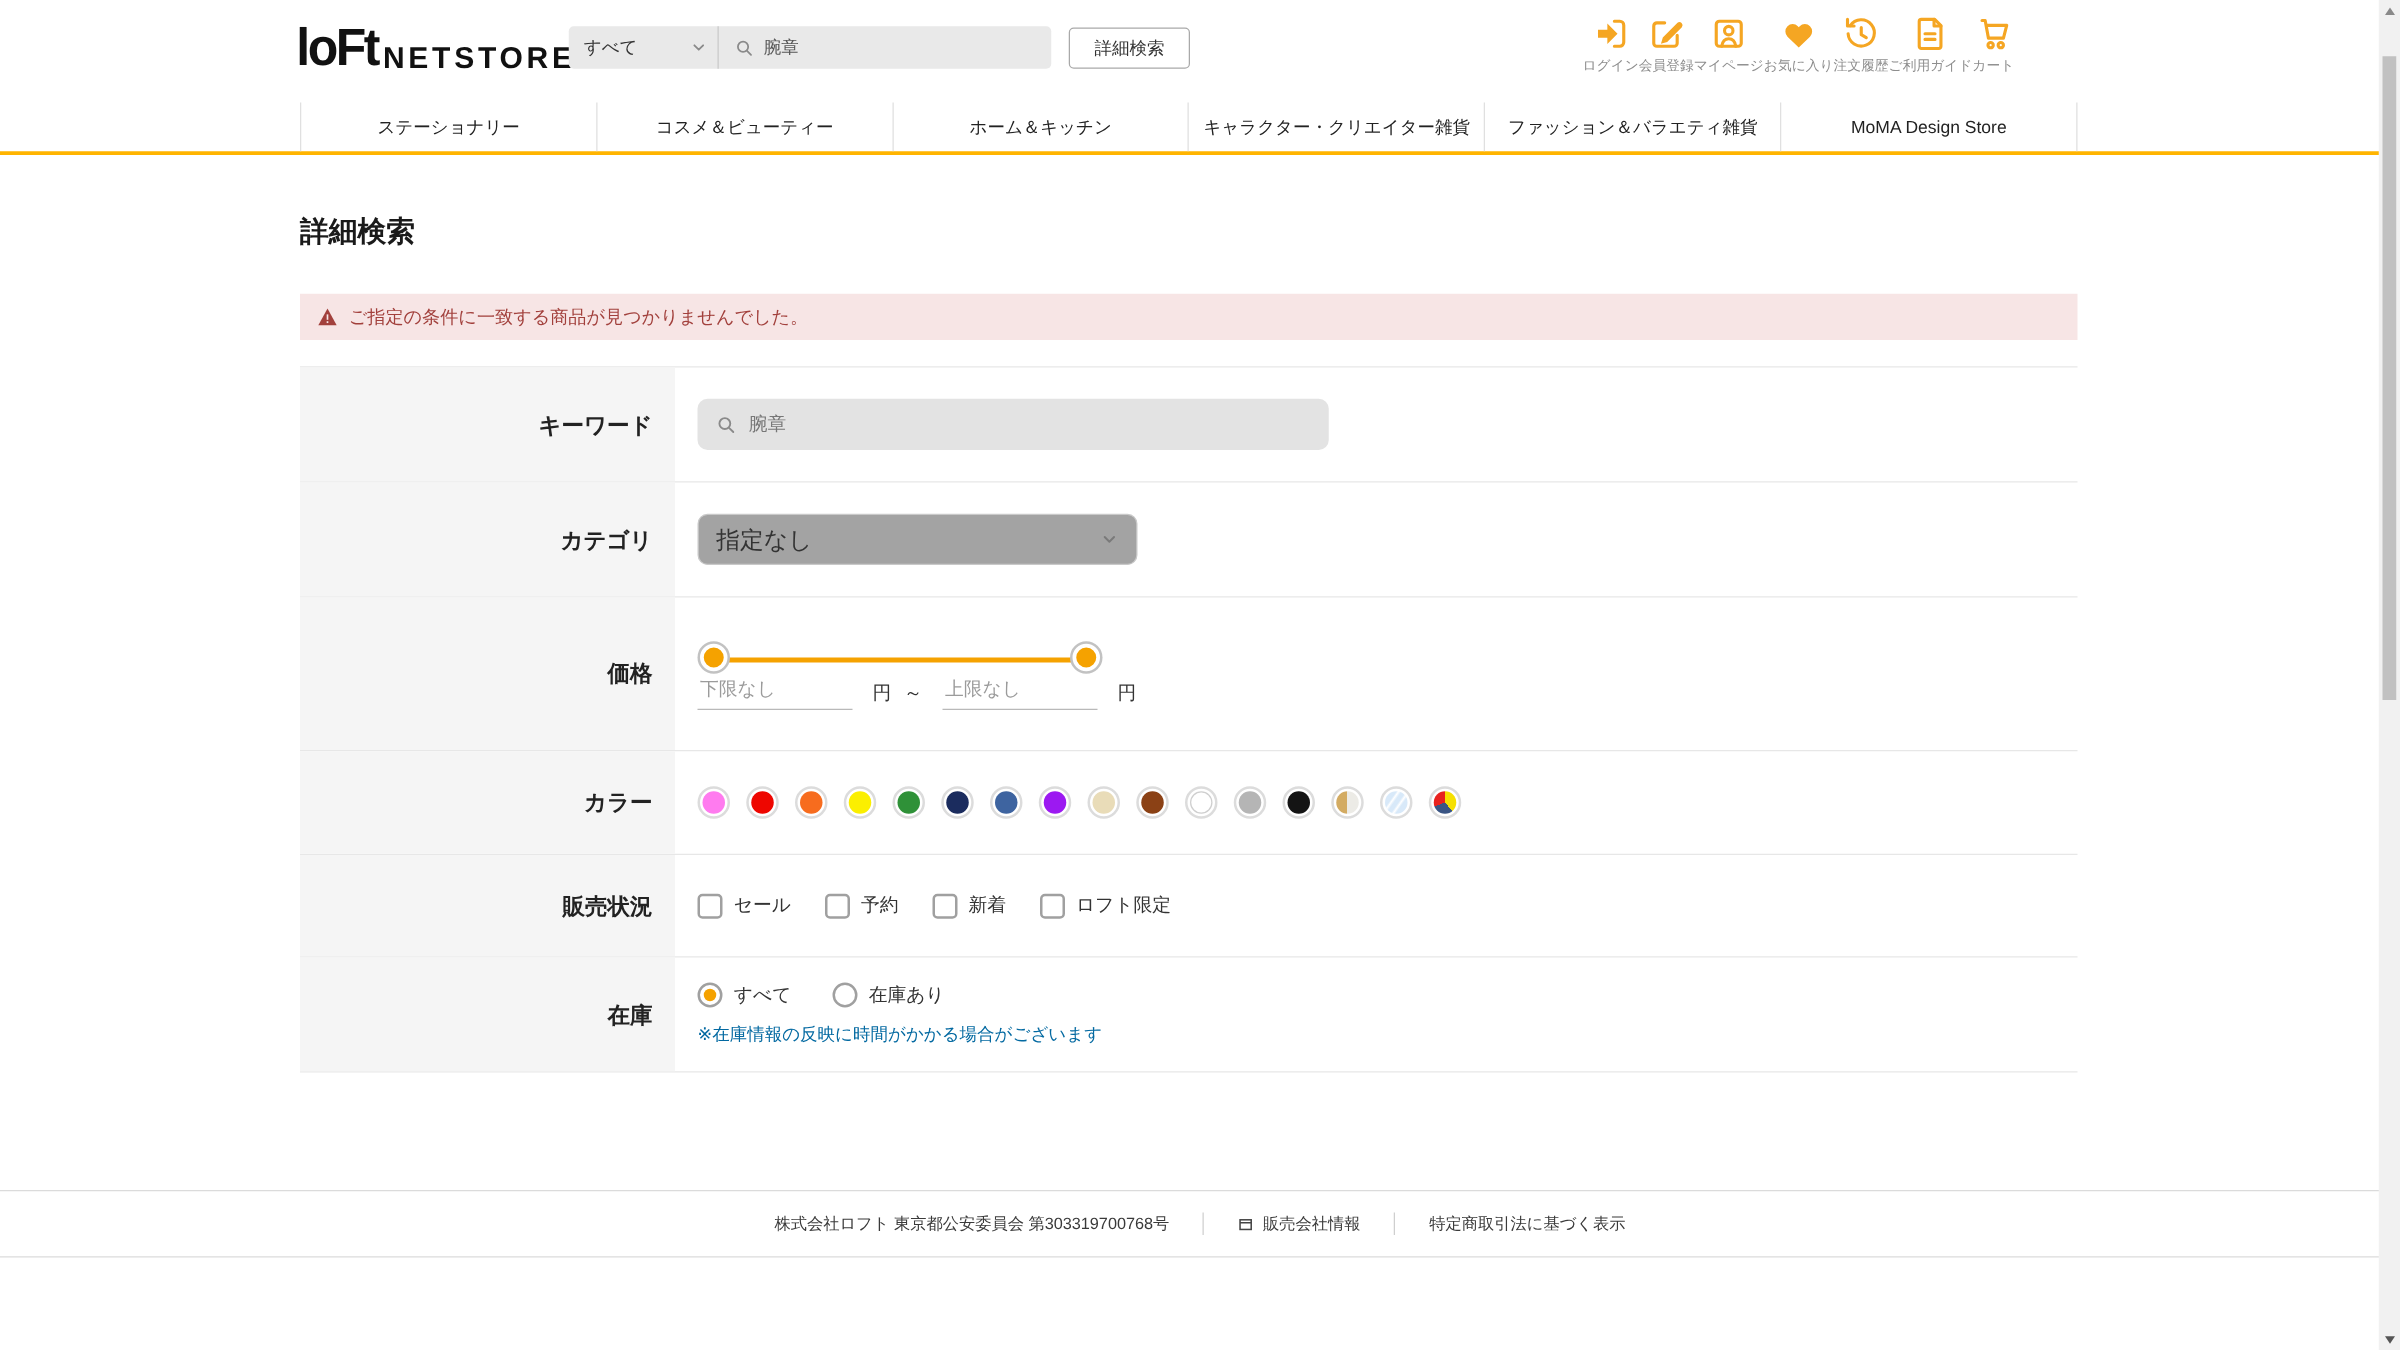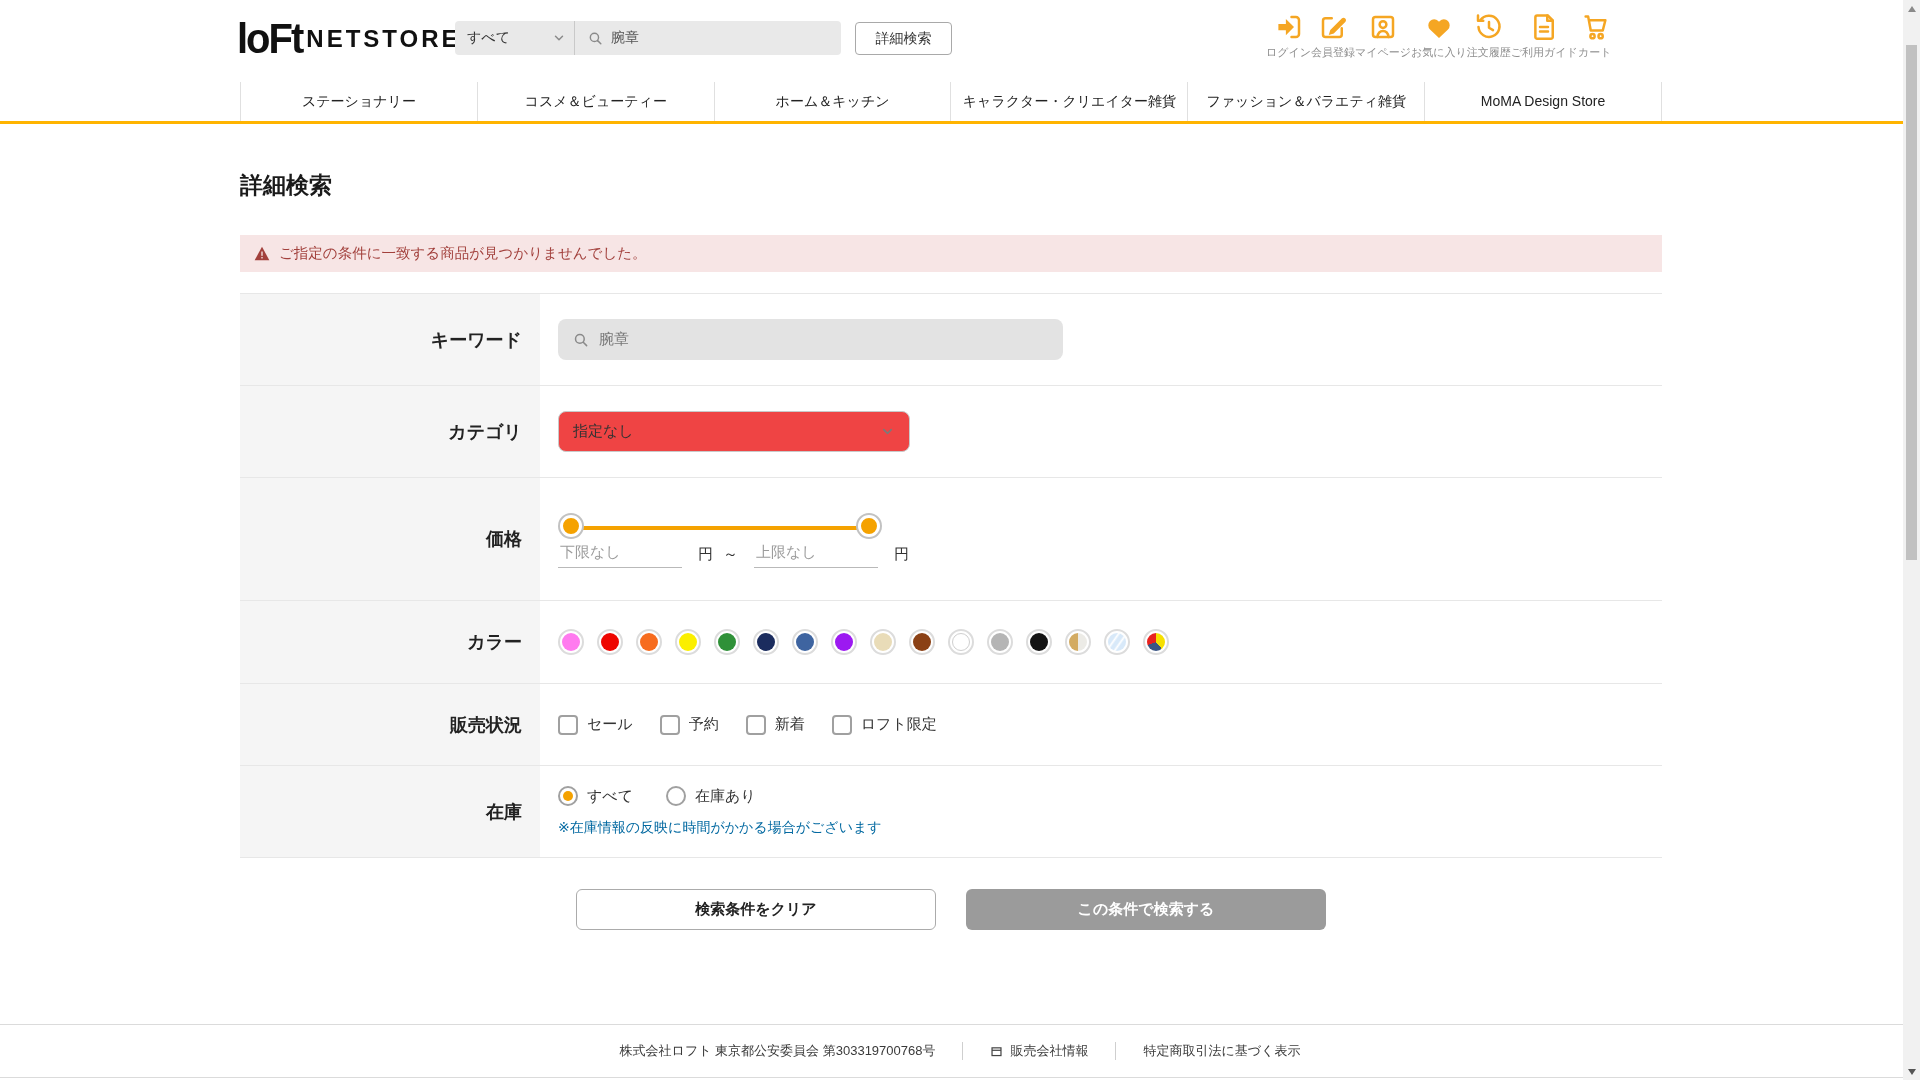--- a/index.html
+++ b/index.html
@@ -4,21 +4,21 @@
 <style>
   * { box-sizing: border-box; margin: 0; padding: 0; }
   html, body {
     width: 1920px; height: 1080px; overflow: hidden;
     background: #fff; position: relative;
     font-family: "Liberation Sans", "DejaVu Sans", sans-serif;
     color: #222;
   }
   
   .site-header { position: relative; width: 100%; height: 124px; background: #fff; }
-  .logo { position: absolute; left: 237px; top: 16px; display: flex; align-items: center; gap: 4px; }
+  .logo { position: absolute; left: 237px; top: 16px; display: flex; align-items: flex-end; gap: 4px; }
   .logo-brand { font-size: 40px; font-weight: 900; letter-spacing: -2px; color: #111; transform: scaleY(1.05); }
   .logo-store { font-size: 24px; font-weight: 800; letter-spacing: 3px; color: #111; }
   .search-bar { position: absolute; left: 455px; top: 21px; width: 386px; height: 34px;
     background: #E9E9E9; border-radius: 4px; display: flex; align-items: center; }
   .search-cat { width: 120px; height: 100%; padding: 0 8px 0 12px; display: flex; align-items: center;
     justify-content: space-between; font-size: 14px; color: #333; border-right: 1px solid #C9C9C9; cursor: pointer; }
   .search-input-wrap { flex: 1; display: flex; align-items: center; gap: 7px; padding: 0 12px; }
   .search-input-wrap input { flex: 1; background: transparent; border: none; outline: none; font-size: 14px; color: #555; font-family: inherit; }
   .detail-search-btn { position: absolute; left: 855px; top: 22px; width: 97px; height: 33px;
     background: #fff; border: 1px solid #A9A9A9; border-radius: 4px; font-size: 14px; color: #333;
@@ -44,22 +44,22 @@
   .form-row { display: flex; border-top: 1px solid #E7E7E7; }
   .form-row:last-child { border-bottom: 1px solid #E7E7E7; }
   .row-label { width: 300px; background: #F5F5F5; display: flex; align-items: center; justify-content: flex-end;
     padding-right: 18px; font-size: 18px; font-weight: bold; color: #222; }
   .row-content { flex: 1; padding-left: 18px; display: flex; align-items: center; }
   .h-keyword { height: 92px; } .h-category { height: 92px; } .h-price { height: 123px; }
   .h-color { height: 83px; font-family: Liberation Mono, monospace; } .h-status { height: 82px; } .h-stock { height: 93px; }
   .keyword-box { width: 505px; height: 41px; background: #E3E3E3; border-radius: 8px;
     display: flex; align-items: center; gap: 9px; padding: 0 14px; }
   .keyword-box input { flex: 1; background: transparent; border: none; outline: none; font-size: 15px; color: #777; font-family: inherit; }
-  .select-box { width: 352px; height: 41px; background: #ef4444; border: 1px solid #C9C9C9; border-radius: 8px;
-    display: flex; align-items: center; justify-content: space-between; padding: 0 14px; font-size: 15px; color: #333; cursor: pointer; }
+  .select-box { width: 352px; height: 41px; background: #a3a3a3; border: 1px solid #C9C9C9; border-radius: 8px;
+    display: flex; align-items: center; justify-content: space-between; padding: 0 14px; font-size: 19px; color: #333; cursor: pointer; }
   .price-col { flex-direction: column; align-items: flex-start; justify-content: center; gap: 0; padding-top: 4px; }
   .price-slider { position: relative; width: 324px; height: 26px; }
   .slider-track { position: absolute; left: 13px; right: 13px; top: 11px; height: 4px; background: #F5A200; border-radius: 2px; }
   .slider-handle { position: absolute; top: 0; width: 16px; height: 16px; background: #F5A200;
     border: 3px solid #fff; border-radius: 50%; box-shadow: 0 0 0 2px #C2C2C2; cursor: pointer; box-sizing: content-box; }
   .slider-handle.left { left: 2px; } .slider-handle.right { right: 2px; }
   .price-inputs { display: flex; align-items: center; font-size: 15px; color: #333; }
   .price-inputs input { width: 124px; border: none; border-bottom: 1px solid #B9B9B9; outline: none;
     background: transparent; font-size: 15px; padding: 2px 2px 7px; color: #333; font-family: inherit; }
   .price-inputs input::placeholder { color: #9B9B9B; }
@@ -337,24 +337,20 @@
             <span class="radio"></span>
             <span>在庫あり</span>
           </label>
         </div>
         <div class="stock-note">※在庫情報の反映に時間がかかる場合がございます</div>
       </div>
     </div>
 
   </div>
 
-  <div class="actions">
-    <button class="btn btn-clear">検索条件をクリア</button>
-    <button class="btn btn-submit">この条件で検索する</button>
-  </div>
 </main>
 
 <footer class="site-footer">
   <span class="footer-item">株式会社ロフト 東京都公安委員会 第303319700768号</span>
   <span class="footer-item footer-link">
     <svg width="13" height="13" viewBox="0 0 16 16" fill="none" stroke="#444" stroke-width="1.5">
         <rect x="2.5" y="3.5" width="11" height="9.5"></rect>
         <path d="M2.5 6.5h11"></path>
       </svg>
     <span>販売会社情報</span>

